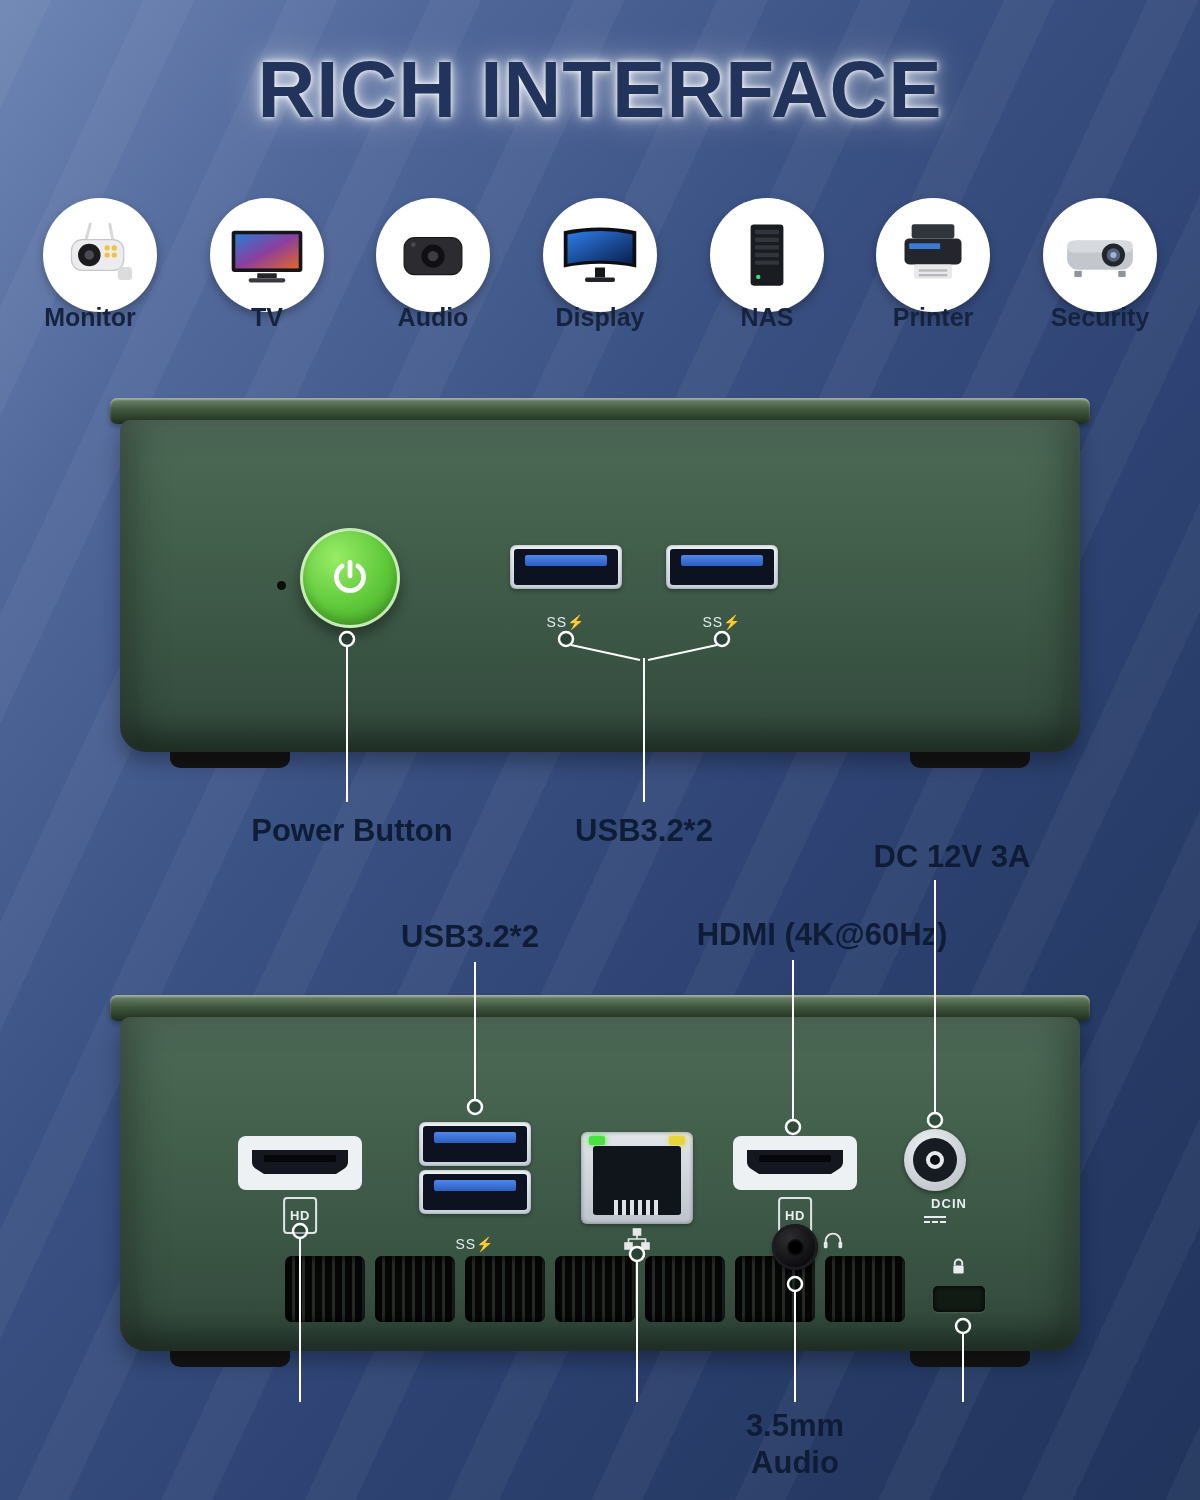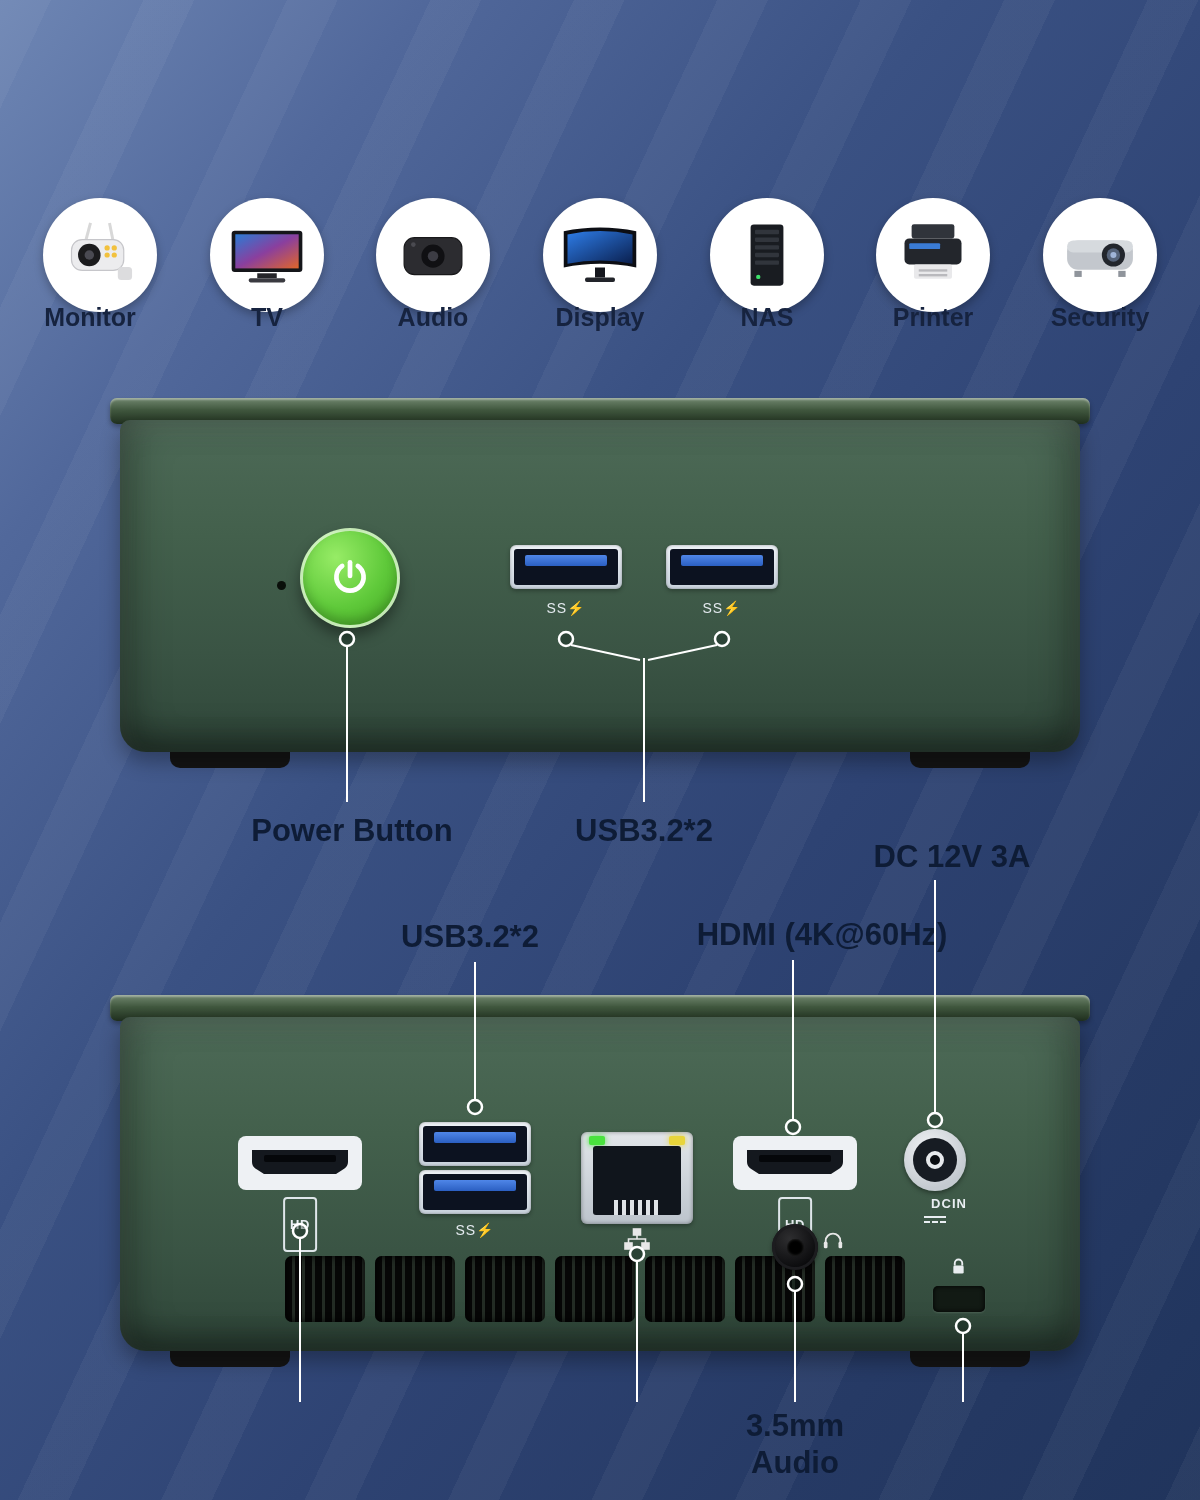--- a/index.html
+++ b/index.html
@@ -53,28 +53,28 @@
     display:flex;align-items:center;justify-content:center;
   }
   .usb-port{
     width:112px;height:44px;background:linear-gradient(180deg,#eef2f7,#c9d2dc);
     border-radius:6px;padding:4px;box-sizing:border-box;
     box-shadow:inset 0 0 3px rgba(0,0,0,.35),0 2px 4px rgba(0,0,0,.3);
   }
   .usb-inner{position:relative;width:100%;height:100%;background:#0c1220;border-radius:3px;overflow:hidden;}
   .usb-tongue{position:absolute;left:11%;right:11%;top:18%;height:30%;border-radius:2px;
     background:linear-gradient(180deg,#4f86e8,#2b5fc2);}
-  .ss-mark{font-size:14px;color:#e3e9ee;letter-spacing:1px;transform:translateX(-50%);}
+  .ss-mark{font-size:14px;color:#e3e9ee;letter-spacing:1px;transform:translateX(-50%);margin-top:14px;}
   
   .callout{transform:translateX(-50%);text-align:center;color:#0e1c36;font-size:31px;font-weight:600;line-height:37px;white-space:nowrap;}
   
   .hdmi-recess{width:124px;height:54px;}
   .hd-badge{
     transform:translateX(-50%);font-size:13px;font-weight:700;color:#e9eef2;
-    border:2px solid #dfe6ea;border-radius:4px;padding:17px 5px;line-height:17px;letter-spacing:.5px;
+    border:2px solid #dfe6ea;border-radius:4px;padding:8px 5px;line-height:17px;letter-spacing:.5px;
   }
   .rj45{width:112px;height:92px;background:linear-gradient(180deg,#e2e6ea,#bcc4cc);border-radius:6px;
     box-shadow:inset 0 0 4px rgba(0,0,0,.4),0 2px 4px rgba(0,0,0,.3);}
   .rj45-open{position:absolute;left:12px;right:12px;top:14px;bottom:9px;background:#10151c;border-radius:3px;}
   .rj45-clip{position:absolute;bottom:0;left:50%;transform:translateX(-50%);width:46px;height:15px;
     background:repeating-linear-gradient(90deg,#dfe3e7 0 4px,#10151c 4px 8px);}
   .led{width:16px;height:9px;border-radius:2px;}
   .led-green{background:#49e23e;box-shadow:0 0 6px #49e23e;}
   .led-yellow{background:#e8d53a;box-shadow:0 0 6px #e8d53a;}
   .audio-jack{width:46px;height:46px;border-radius:50%;
@@ -95,20 +95,21 @@
     repeating-linear-gradient(90deg,#060606 0 7px,#232b24 7px 10px);
     box-shadow:inset 0 0 8px #000;}
   .lock-slot{width:52px;height:26px;border-radius:5px;background:#121a14;box-shadow:inset 0 0 5px #000,0 1px 2px rgba(255,255,255,.12);}
   .overlay{left:0;top:0;pointer-events:none;}
 </style>
 </head>
 <body>
 
 <div class="canvas">
 
+  <div class="abs title">RICH INTERFACE</div>
 
   <div class="abs dev-circle" style="left:43px;">
     <svg viewBox="0 0 64 64" width="76">
         <line x1="24" y1="5" x2="20" y2="20" stroke="#d8d8d8" stroke-width="2.5"></line>
         <line x1="40" y1="5" x2="43" y2="20" stroke="#d8d8d8" stroke-width="2.5"></line>
         <rect x="8" y="19" width="44" height="26" rx="9" fill="#ececee" stroke="#c6c6ca"></rect>
         <circle cx="23" cy="32" r="9.5" fill="#1b1b1d"></circle>
         <circle cx="23" cy="32" r="4" fill="#4a4a52"></circle>
         <circle cx="38" cy="26" r="2.2" fill="#f2c13d"></circle>
         <circle cx="44" cy="26" r="2.2" fill="#f2c13d"></circle>

